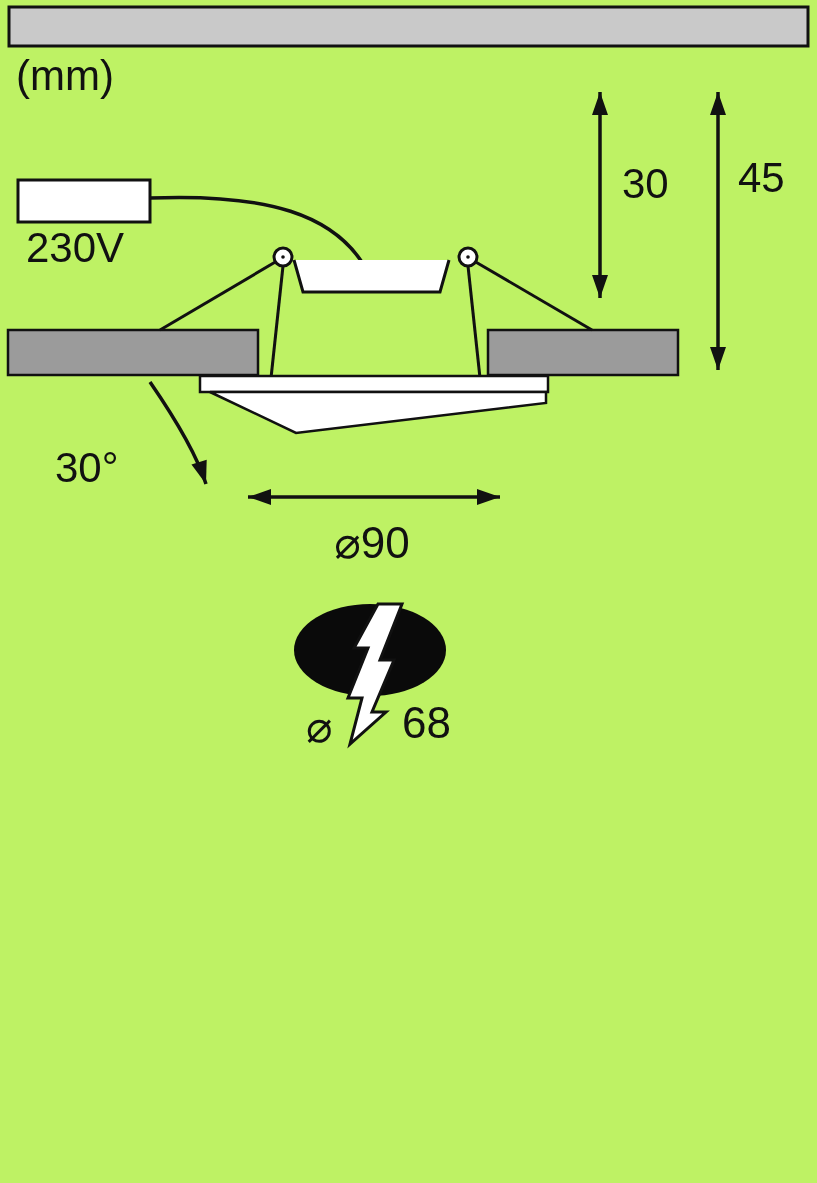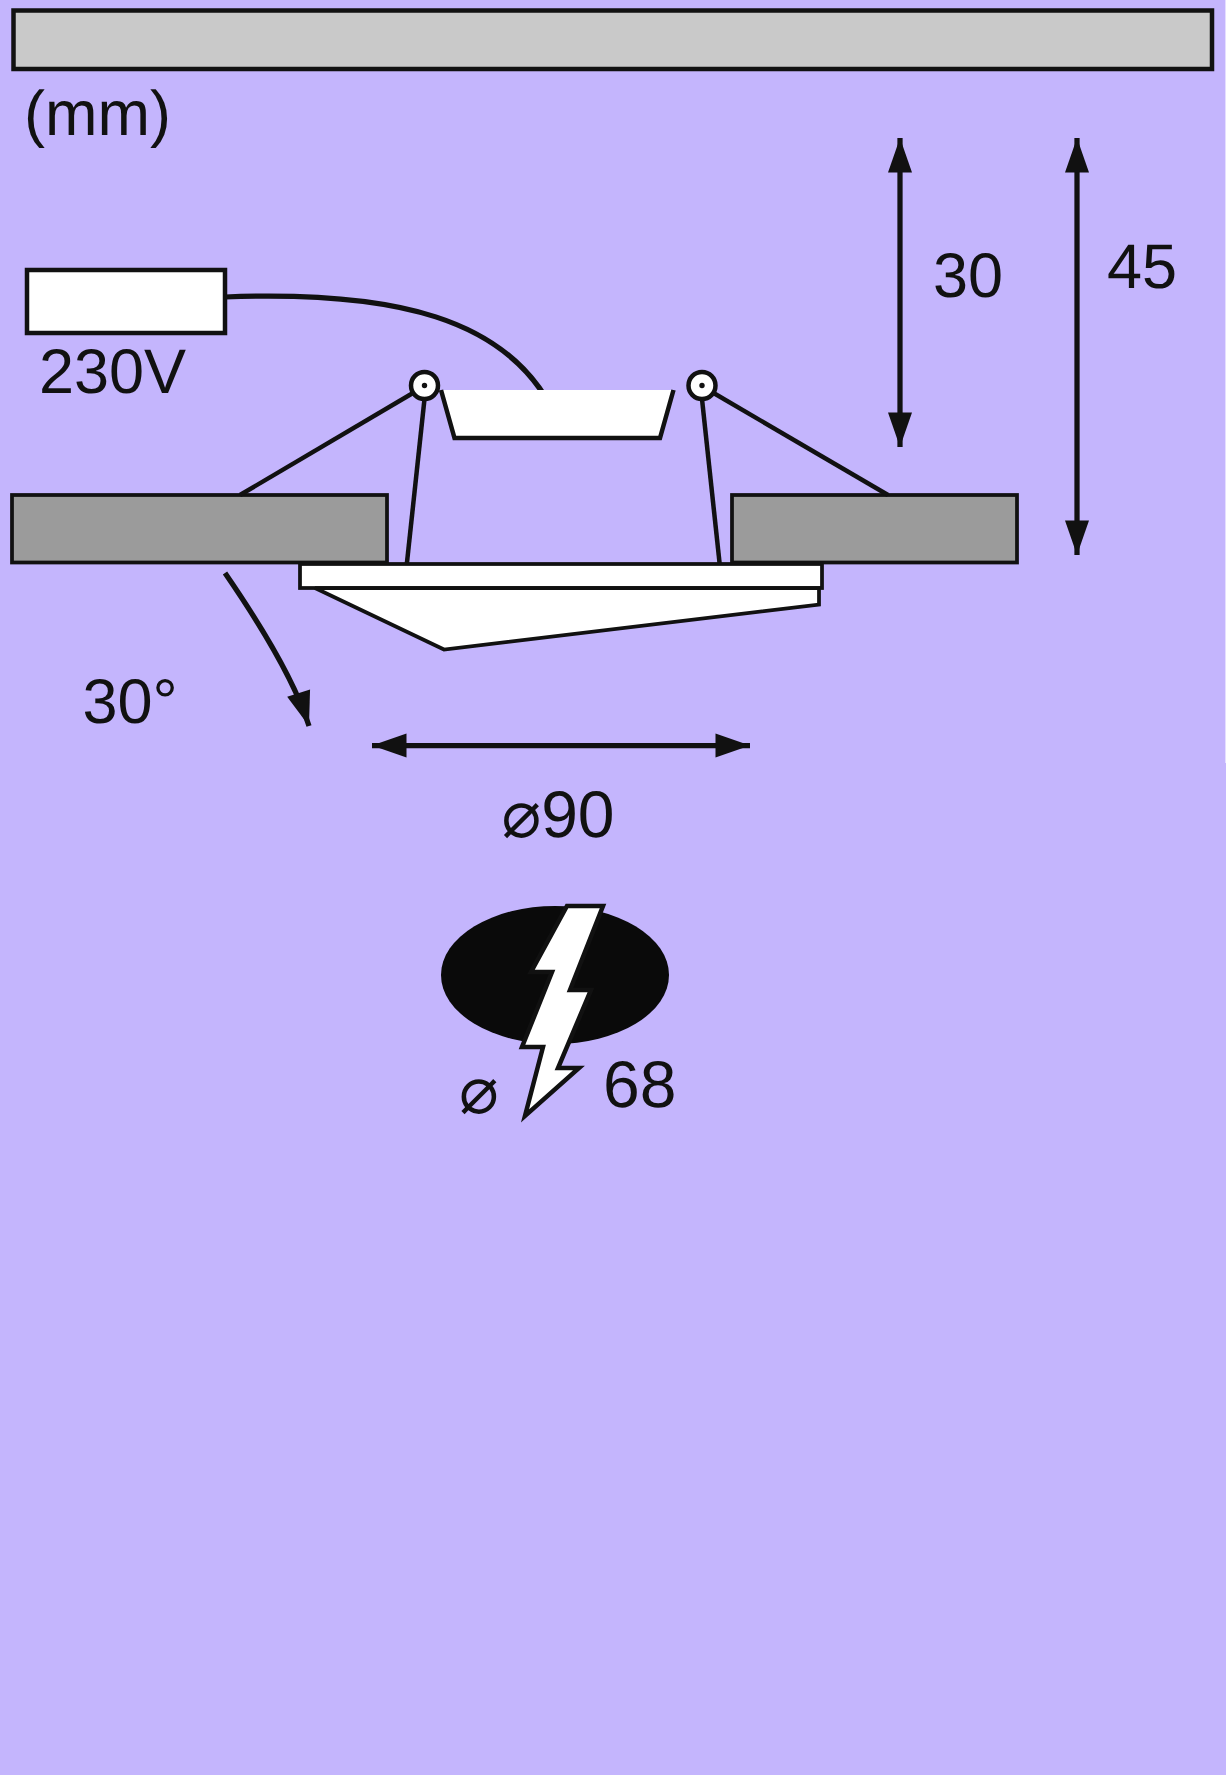--- a/index.html
+++ b/index.html
@@ -4,21 +4,21 @@
 <style>
   html, body {
     margin: 0;
     padding: 0;
     background: #ffffff;
   }
   #stage {
     position: relative;
     width: 817px;
     height: 1183px;
-    background: #c4b5fd;
+    background: #bef264;
     overflow: hidden;
     font-family: "Liberation Sans", "DejaVu Sans", sans-serif;
   }
   svg text {
     font-family: "Liberation Sans", "DejaVu Sans", sans-serif;
     fill: #111111;
   }
   .lbl-lg  { font-size: 42px; }
   .lbl-dim { font-size: 44px; }
 </style>

